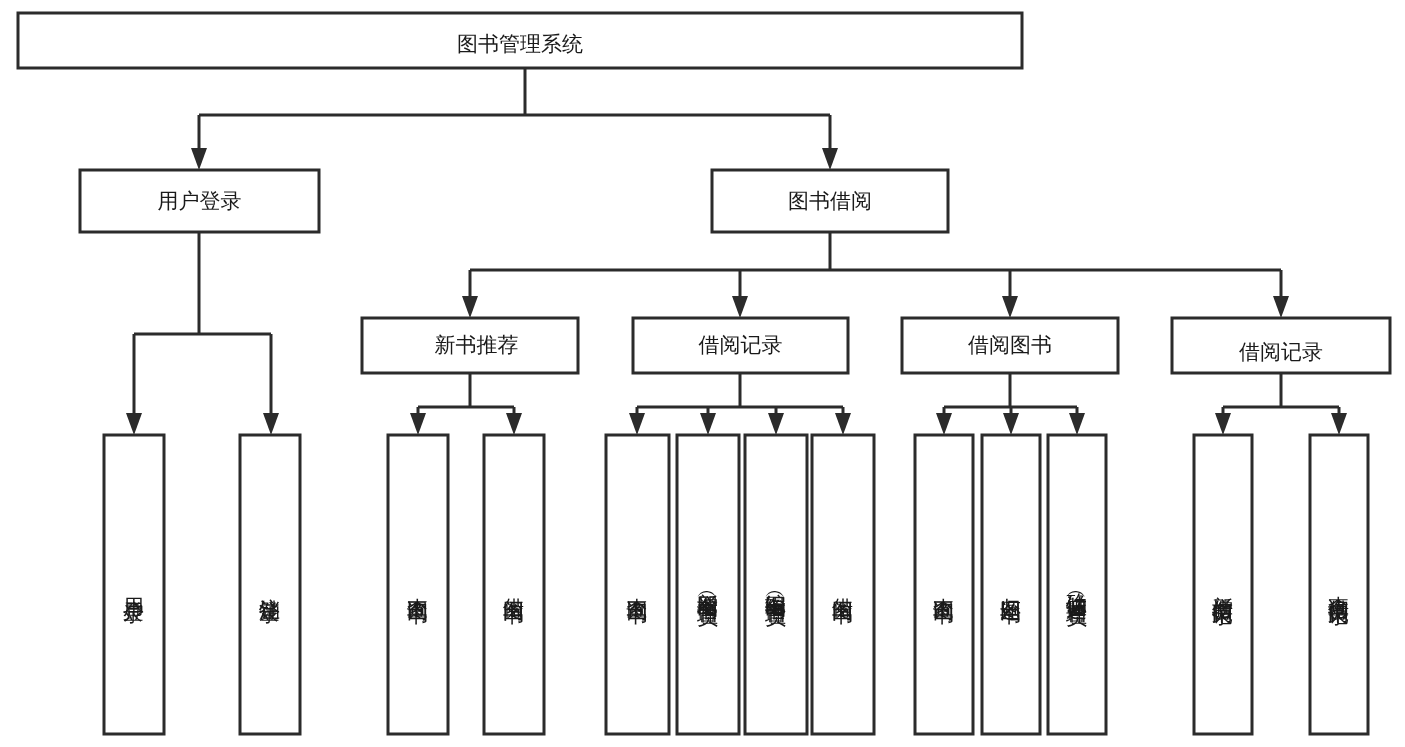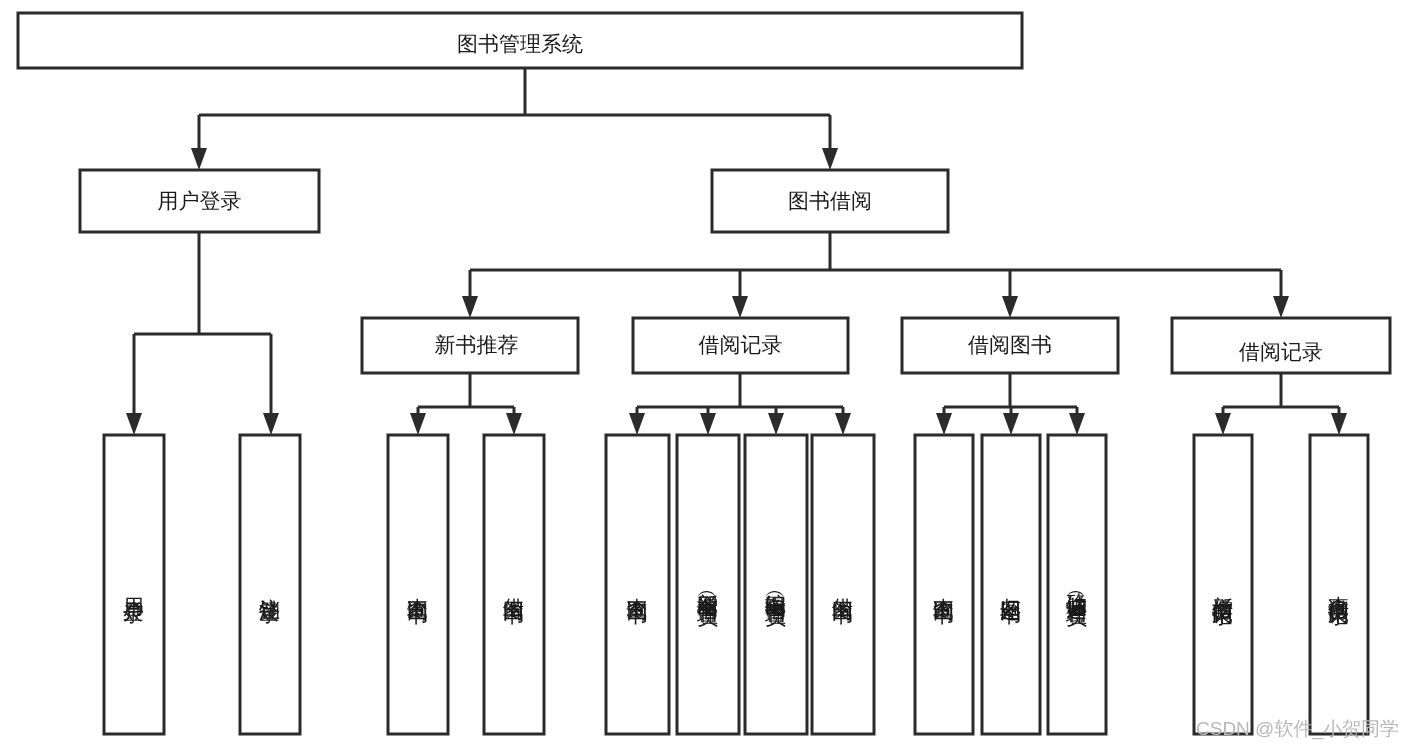--- a/index.html
+++ b/index.html
@@ -171,15 +171,14 @@
       <div class="node-label vertical" style="left: 677px; top: 435px; width: 62px; height: 299px;">新增图书（管理员）</div>
       <div class="node-label vertical" style="left: 745px; top: 435px; width: 62px; height: 299px;">编辑图书（管理员）</div>
       <div class="node-label vertical" style="left: 812px; top: 435px; width: 62px; height: 299px;">借阅图书</div>
       <div class="node-label vertical" style="left: 915px; top: 435px; width: 58px; height: 299px;">查询图书</div>
       <div class="node-label vertical" style="left: 982px; top: 435px; width: 58px; height: 299px;">归还图书</div>
       <div class="node-label vertical" style="left: 1048px; top: 435px; width: 58px; height: 299px;">确认归还（管理员）</div>
       <div class="node-label vertical" style="left: 1194px; top: 435px; width: 58px; height: 299px;">新增借阅记录</div>
       <div class="node-label vertical" style="left: 1310px; top: 435px; width: 58px; height: 299px;">查询借阅记录</div>
     </div>
 
-  <div class="watermark" style="left: 1196px; top: 716px;">CSDN @软件_小贺同学</div>
 
 </div>
 
 </body></html>

